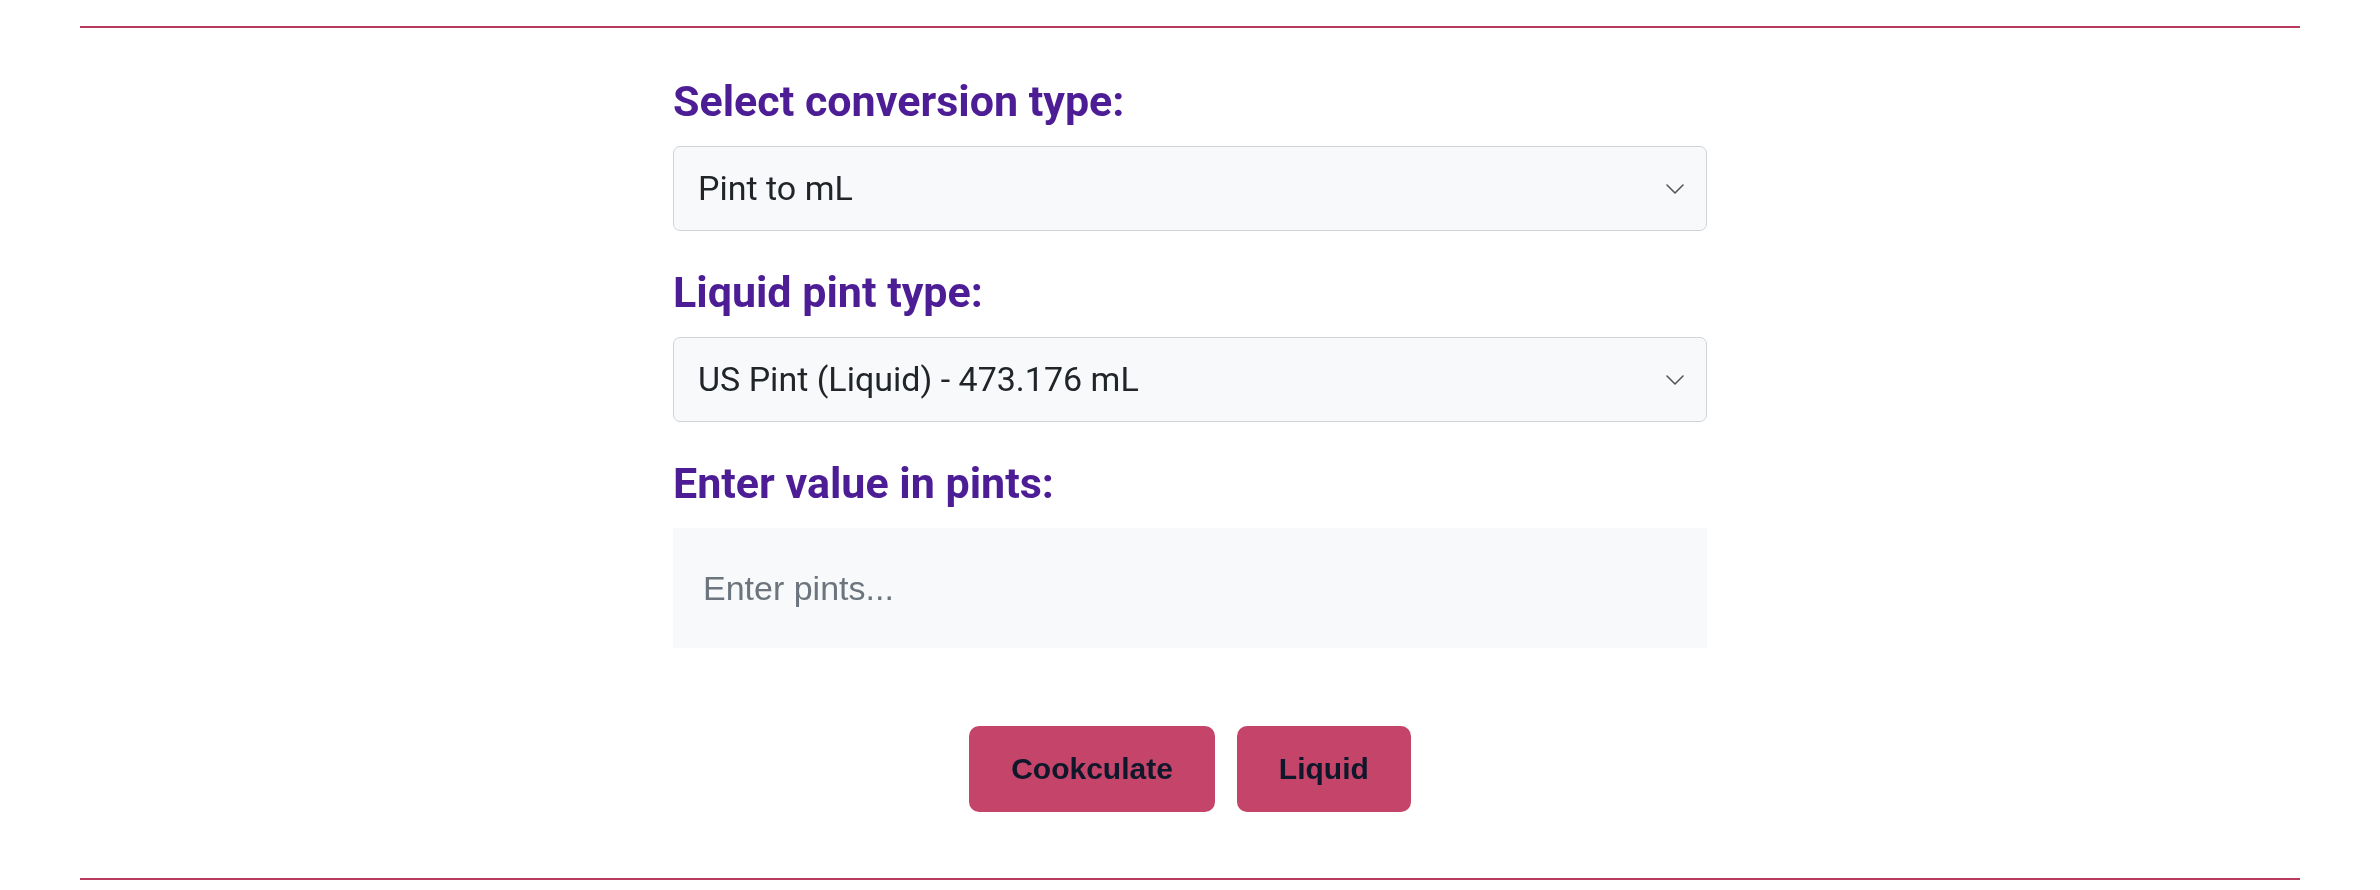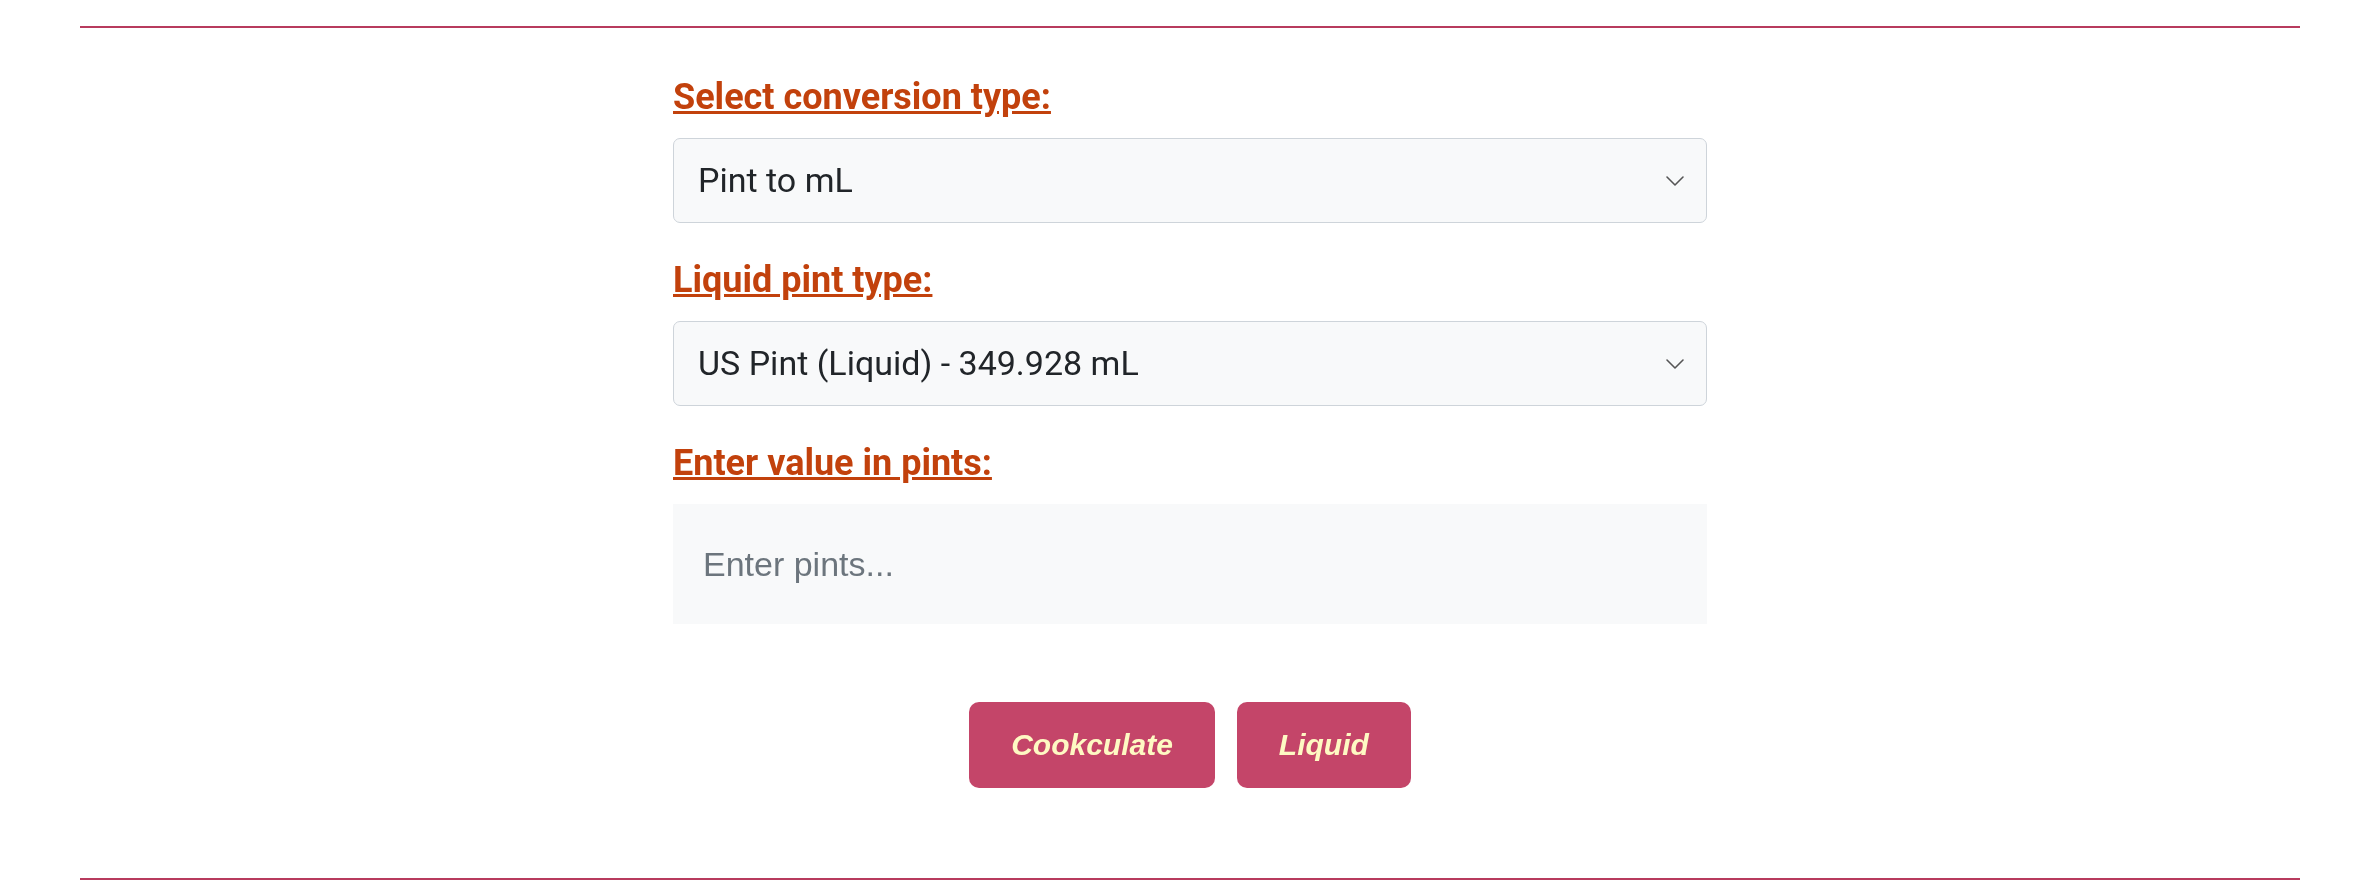--- a/index.html
+++ b/index.html
@@ -31,25 +31,24 @@
       top: 76px;
       left: 50%;
       transform: translateX(-50%);
       width: 1034px;
     }
     .form-group {
       margin-bottom: 36px;
     }
     .label {
       display: block;
-      font-size: 36px;
+      font-size: 43px;
       font-weight: 700;
-      color: #c2410c;
+      color: #4c1d95;
       margin-bottom: 20px;
-      text-decoration: underline;
     }
     .select-wrap {
       position: relative;
     }
     .select {
       width: 100%;
       height: 85px;
       background: #f8f9fa;
       border: 1px solid #ced4da;
       border-radius: 7px;
@@ -81,28 +80,27 @@
     }
     .input::placeholder { color: #6c757d; }
     .button-row {
       margin-top: 78px;
       display: flex;
       justify-content: center;
       gap: 22px;
     }
     .btn {
       background: #c44569;
-      color: #fef9c3;
+      color: #0f172a;
       border: none;
       border-radius: 10px;
       font-size: 30px;
       font-weight: 600;
       padding: 26px 42px;
       cursor: pointer;
-      font-style: italic;
     }
   </style>
 </head>
 <body>
 
 <div class="hr-top"></div>
 
 <div class="form-wrap">
 
   <div class="form-group">
@@ -113,21 +111,21 @@
         <svg width="20" height="12" viewBox="0 0 20 12">
             <path d="M2 2 L10 10 L18 2" stroke="#555" stroke-width="1.6" fill="none" stroke-linecap="round" stroke-linejoin="round"></path>
           </svg>
       </span>
     </div>
   </div>
 
   <div class="form-group">
     <label class="label">Liquid pint type:</label>
     <div class="select-wrap">
-      <div class="select">US Pint (Liquid) - 349.928 mL</div>
+      <div class="select">US Pint (Liquid) - 473.176 mL</div>
       <span class="chevron">
         <svg width="20" height="12" viewBox="0 0 20 12">
             <path d="M2 2 L10 10 L18 2" stroke="#555" stroke-width="1.6" fill="none" stroke-linecap="round" stroke-linejoin="round"></path>
           </svg>
       </span>
     </div>
   </div>
 
   <div class="form-group">
     <label class="label">Enter value in pints:</label>

